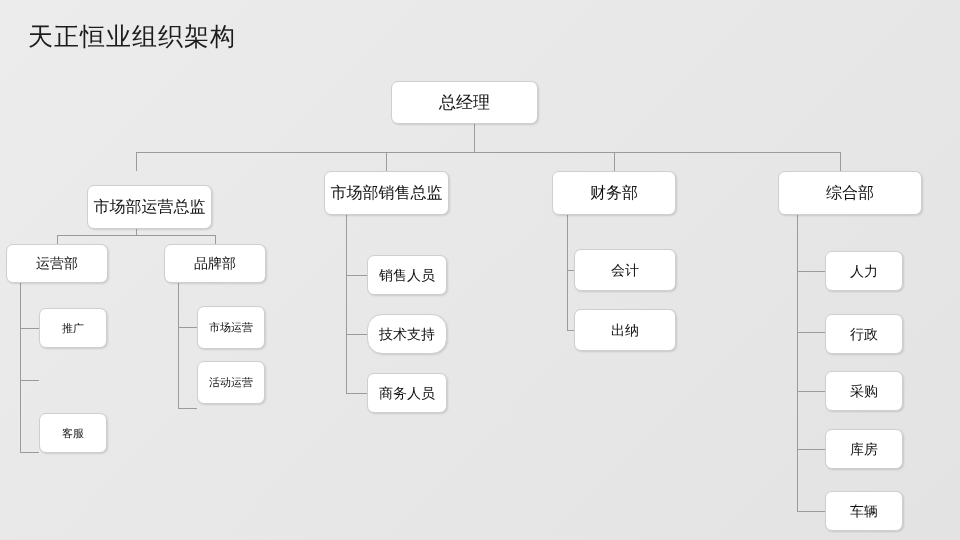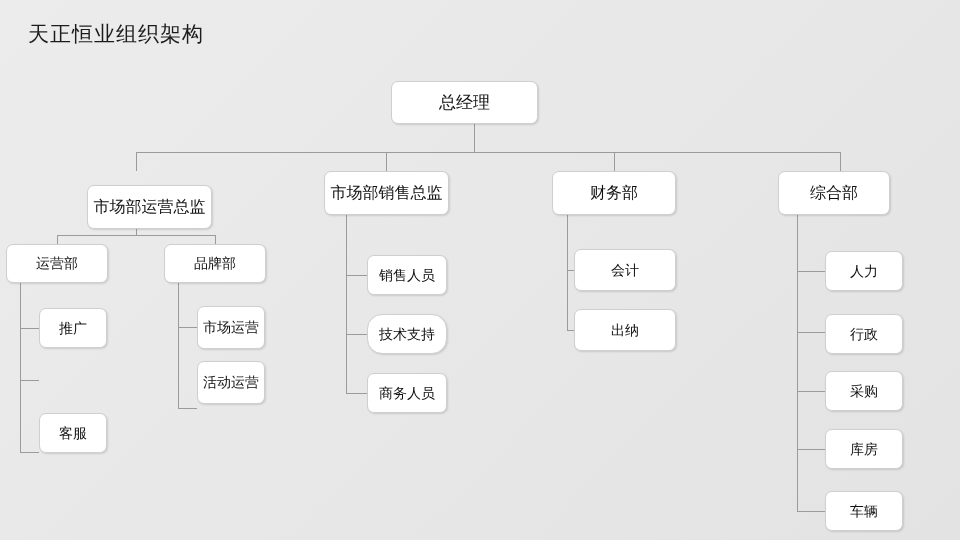--- a/index.html
+++ b/index.html
@@ -18,21 +18,21 @@
     position: relative;
     width: 960px;
     height: 540px;
     background: linear-gradient(135deg, #ececec 0%, #e8e8e8 45%, #e3e3e3 100%);
     overflow: hidden;
   }
   #slide-title {
     position: absolute;
     left: 28px;
     top: 20px;
-    font-size: 21px;
+    font-size: 25px;
     color: #1c1c1c;
     letter-spacing: 1px;
     white-space: nowrap;
   }
   
   .ln {
     position: absolute;
     background: #9b9b9b;
   }
   .ln.h { height: 1px; }
@@ -55,21 +55,21 @@
     padding: 0 4px;
     overflow: hidden;
   }
   .node .nlabel {
     display: block;
     width: 100%;
   }
   .lvl0 { font-size: 17px; }
   .lvl1 { font-size: 16px; }
   .lvl2 { font-size: 14px; }
-  .lvl3 { font-size: 14px; }
+  .lvl3 { font-size: 11px; }
 </style>
 </head>
 <body>
 
 <div id="slide">
 
   <div id="slide-title">天正恒业组织架构</div>
 
   <div class="ln v" style="left: 474px; top: 124px; height: 28px; background: rgb(155, 155, 155);"></div>
   <div class="ln h" style="left: 136px; top: 152px; width: 704px; background: rgb(155, 155, 155);"></div>
@@ -117,21 +117,21 @@
   </div>
 
   <div class="node lvl1" style="left: 324px; top: 171px; width: 125px; height: 44px; background: rgb(255, 255, 255); border-color: rgb(207, 207, 207); color: rgb(17, 17, 17);">
     <span class="nlabel">市场部销售总监</span>
   </div>
 
   <div class="node lvl1" style="left: 552px; top: 171px; width: 124px; height: 44px; background: rgb(255, 255, 255); border-color: rgb(207, 207, 207); color: rgb(17, 17, 17);">
     <span class="nlabel">财务部</span>
   </div>
 
-  <div class="node lvl1" style="left: 778px; top: 171px; width: 112px; height: 44px; background: rgb(255, 255, 255); border-color: rgb(207, 207, 207); color: rgb(17, 17, 17);">
+  <div class="node lvl1" style="left: 778px; top: 171px; width: 144px; height: 44px; background: rgb(255, 255, 255); border-color: rgb(207, 207, 207); color: rgb(17, 17, 17);">
     <span class="nlabel">综合部</span>
   </div>
 
   <div class="node lvl2" style="left: 6px; top: 244px; width: 102px; height: 39px; background: rgb(255, 255, 255); border-color: rgb(207, 207, 207); color: rgb(17, 17, 17);">
     <span class="nlabel">运营部</span>
   </div>
 
   <div class="node lvl2" style="left: 164px; top: 244px; width: 102px; height: 39px; background: rgb(255, 255, 255); border-color: rgb(207, 207, 207); color: rgb(17, 17, 17);">
     <span class="nlabel">品牌部</span>
   </div>

